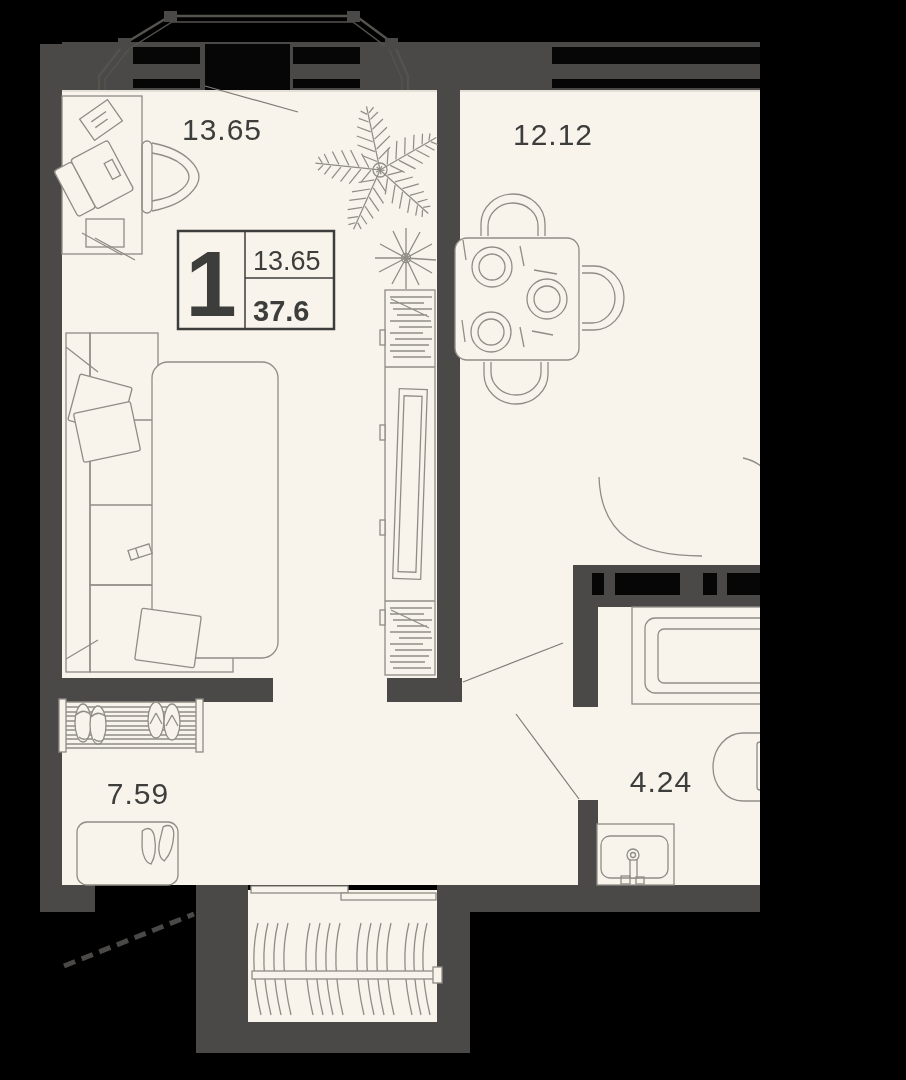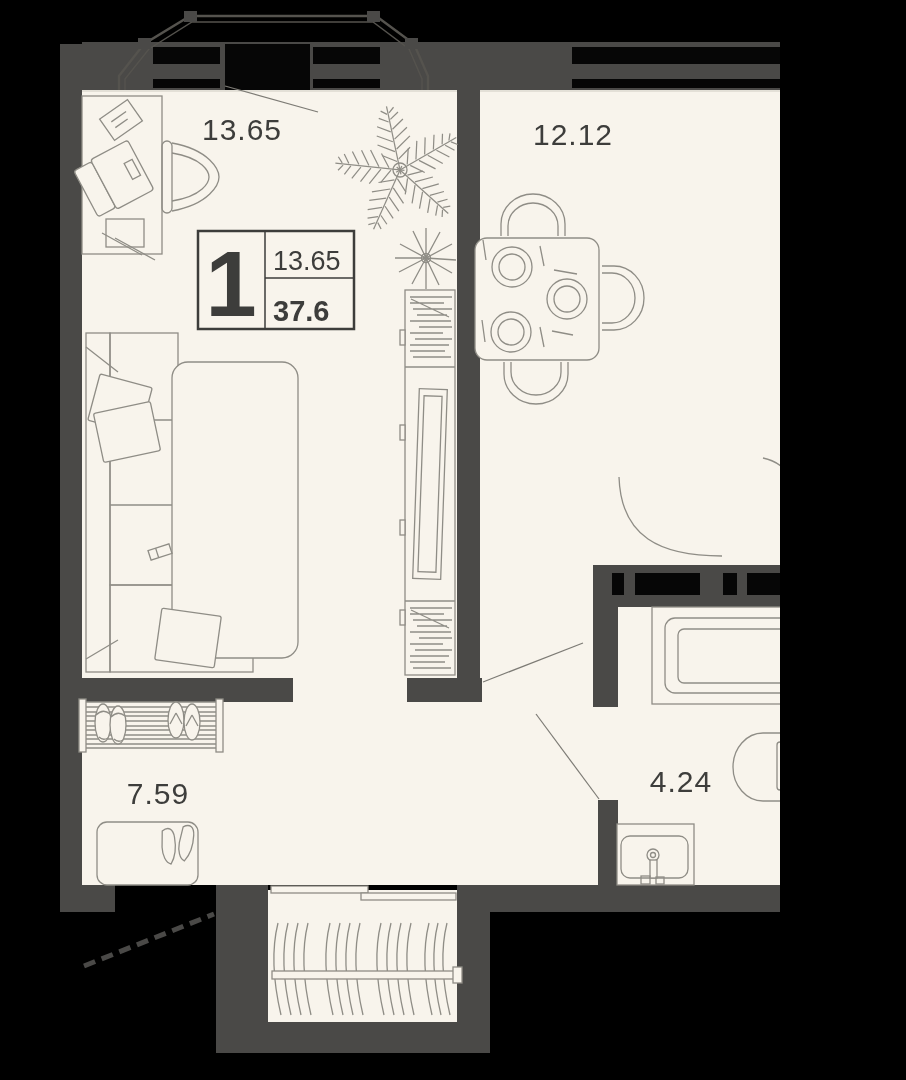--- a/index.html
+++ b/index.html
@@ -1,16 +1,16 @@
 <!DOCTYPE html>
 <html><head>
 <meta charset="utf-8">
 <style>
   html,body{margin:0;padding:0;background:#000;}
-  .stage{position:relative;width:760px;height:1080px;background:#000;overflow:hidden;padding-left:20px;}
+  .stage{position:relative;width:760px;height:1080px;background:#000;overflow:hidden;}
   svg{display:block;}
   text{font-family:"Liberation Sans","DejaVu Sans",sans-serif;fill:#3d3d3b;}
   .room-label{font-size:30px;letter-spacing:1px;}
   .badge-big{font-size:92px;font-weight:bold;}
   .badge-area{font-size:27px;}
   .badge-total{font-size:29px;font-weight:bold;}
   .furn{stroke:#8f8d86;stroke-width:1.3;fill:none;}
   .furn .cream{fill:#f8f4ec;}
   .walls{fill:#4a4947;}
   .glass{fill:#060606;}

